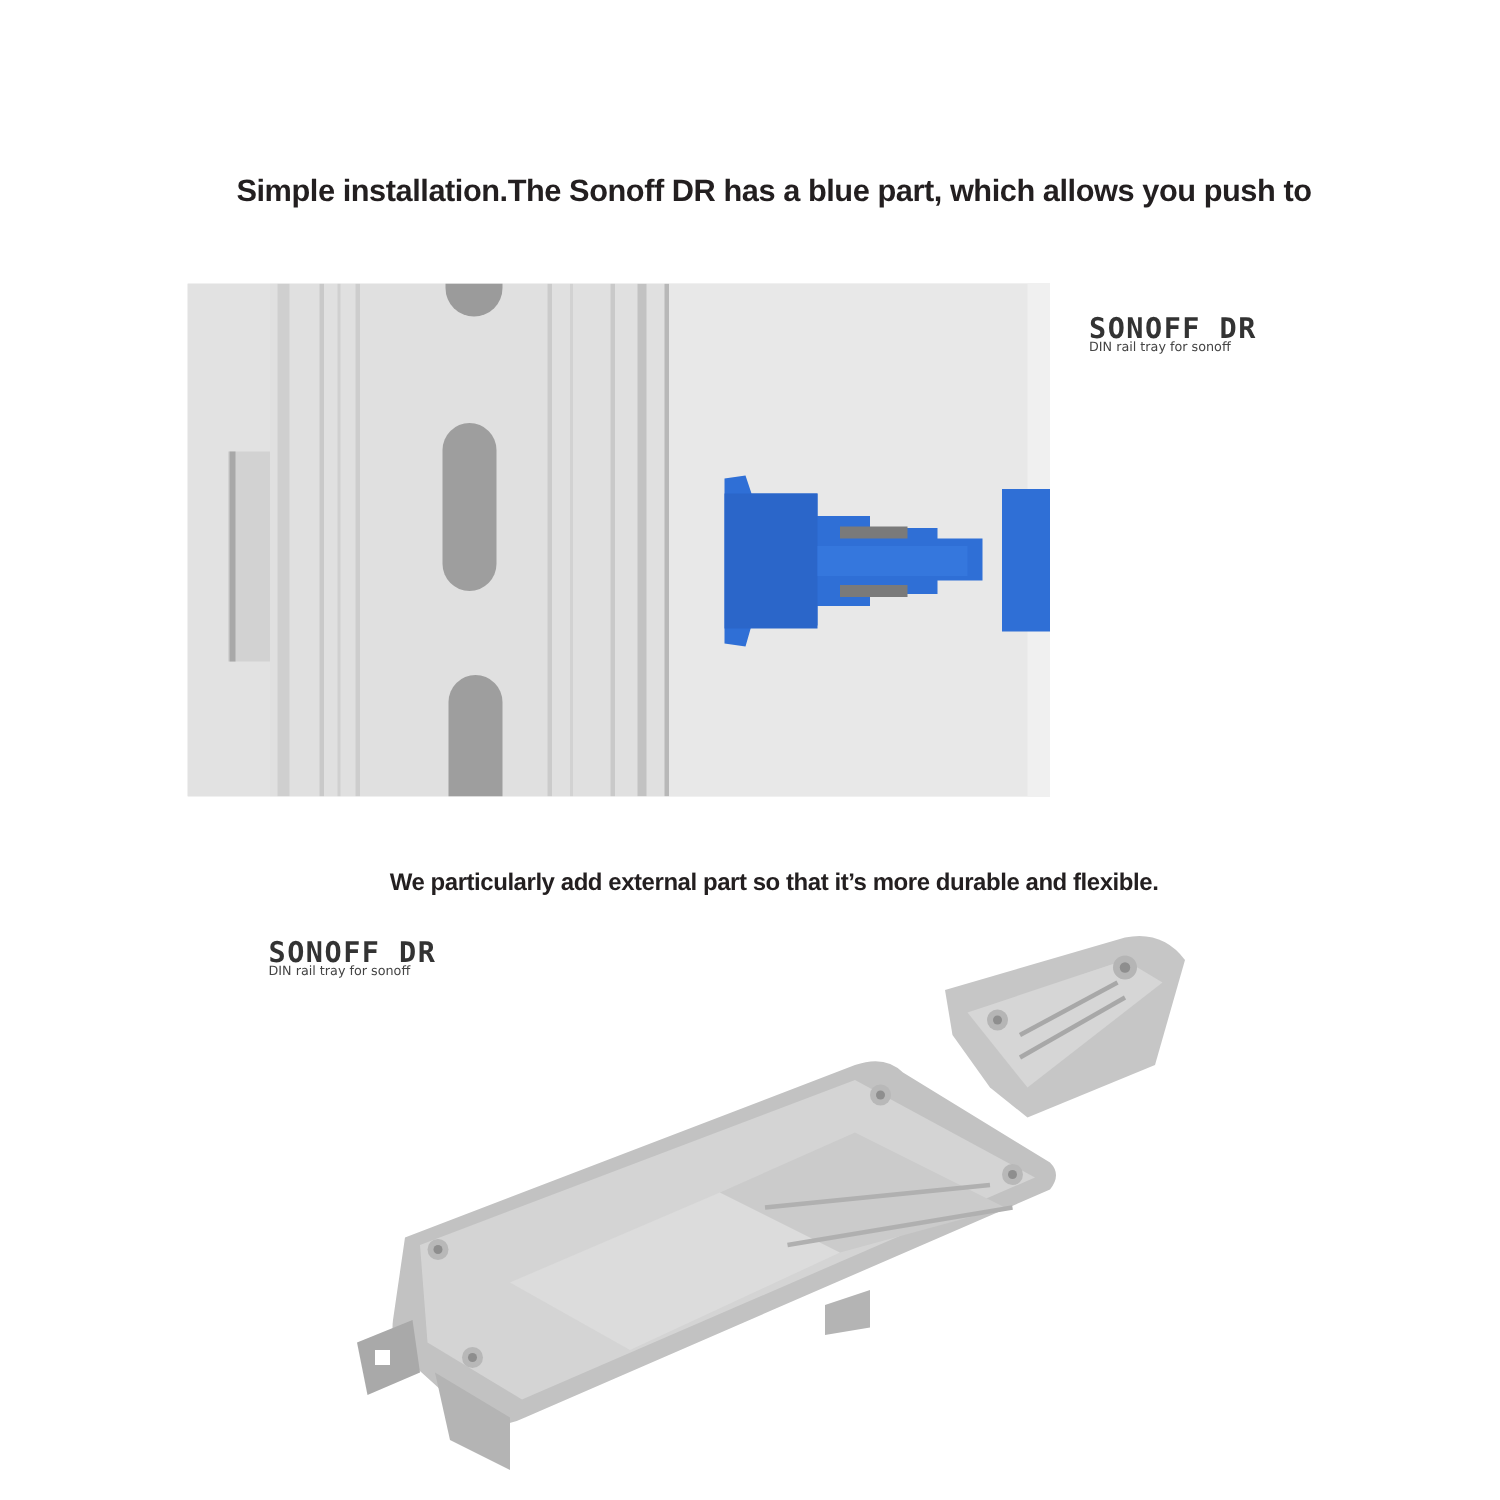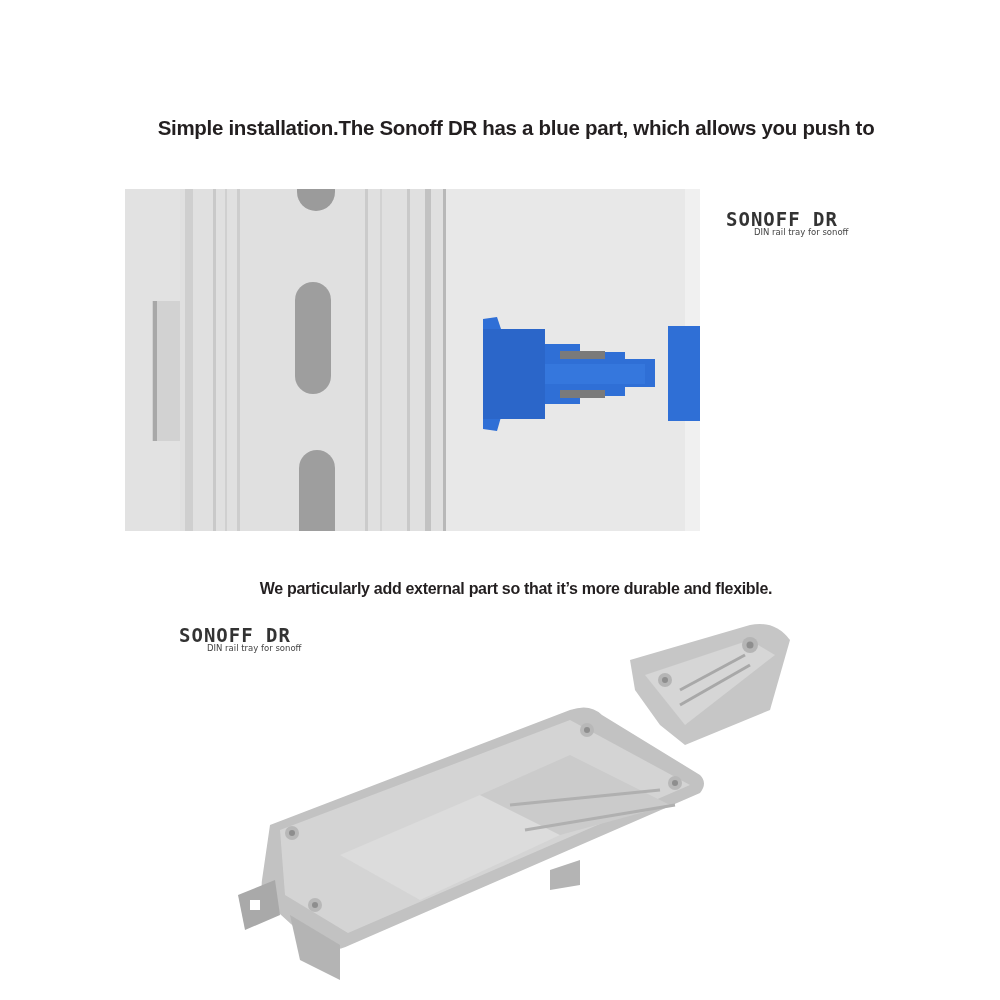--- a/index.html
+++ b/index.html
@@ -2,21 +2,21 @@
 <html><head>
 <meta charset="utf-8">
 <style>
   html,body{margin:0;padding:0;background:#ffffff;}
   body{width:1000px;height:1000px;position:relative;overflow:hidden;font-family:"Liberation Sans",sans-serif;}
   .caption{position:absolute;left:16px;width:1000px;text-align:center;color:#231f20;font-family:"Liberation Sans",sans-serif;font-weight:bold;letter-spacing:-0.3px;}
   .cap1{top:112px;font-size:20.5px;line-height:32px;}
   .cap2{top:574px;font-size:16px;line-height:30px;}
   .brand{position:absolute;font-family:"DejaVu Sans Mono",monospace;color:#333;}
   .brand .t{font-size:19px;font-weight:bold;letter-spacing:1px;line-height:15px;}
-  .brand .s{font-size:8.5px;font-family:"DejaVu Sans",sans-serif;color:#444;line-height:10px;margin-left:28px;}
+  .brand .s{font-size:8.5px;font-family:"DejaVu Sans",sans-serif;color:#444;line-height:10px;}
   .photo1{position:absolute;left:125px;top:189px;width:575px;height:342px;background:#e9e9e9;overflow:hidden;}
   .photo2{position:absolute;left:230px;top:615px;width:570px;height:370px;}
 </style>
 </head>
 <body>
 
 <div class="caption cap1">
   <div>Simple installation.The Sonoff DR has a blue part, which allows you push to</div>
 </div>
 

